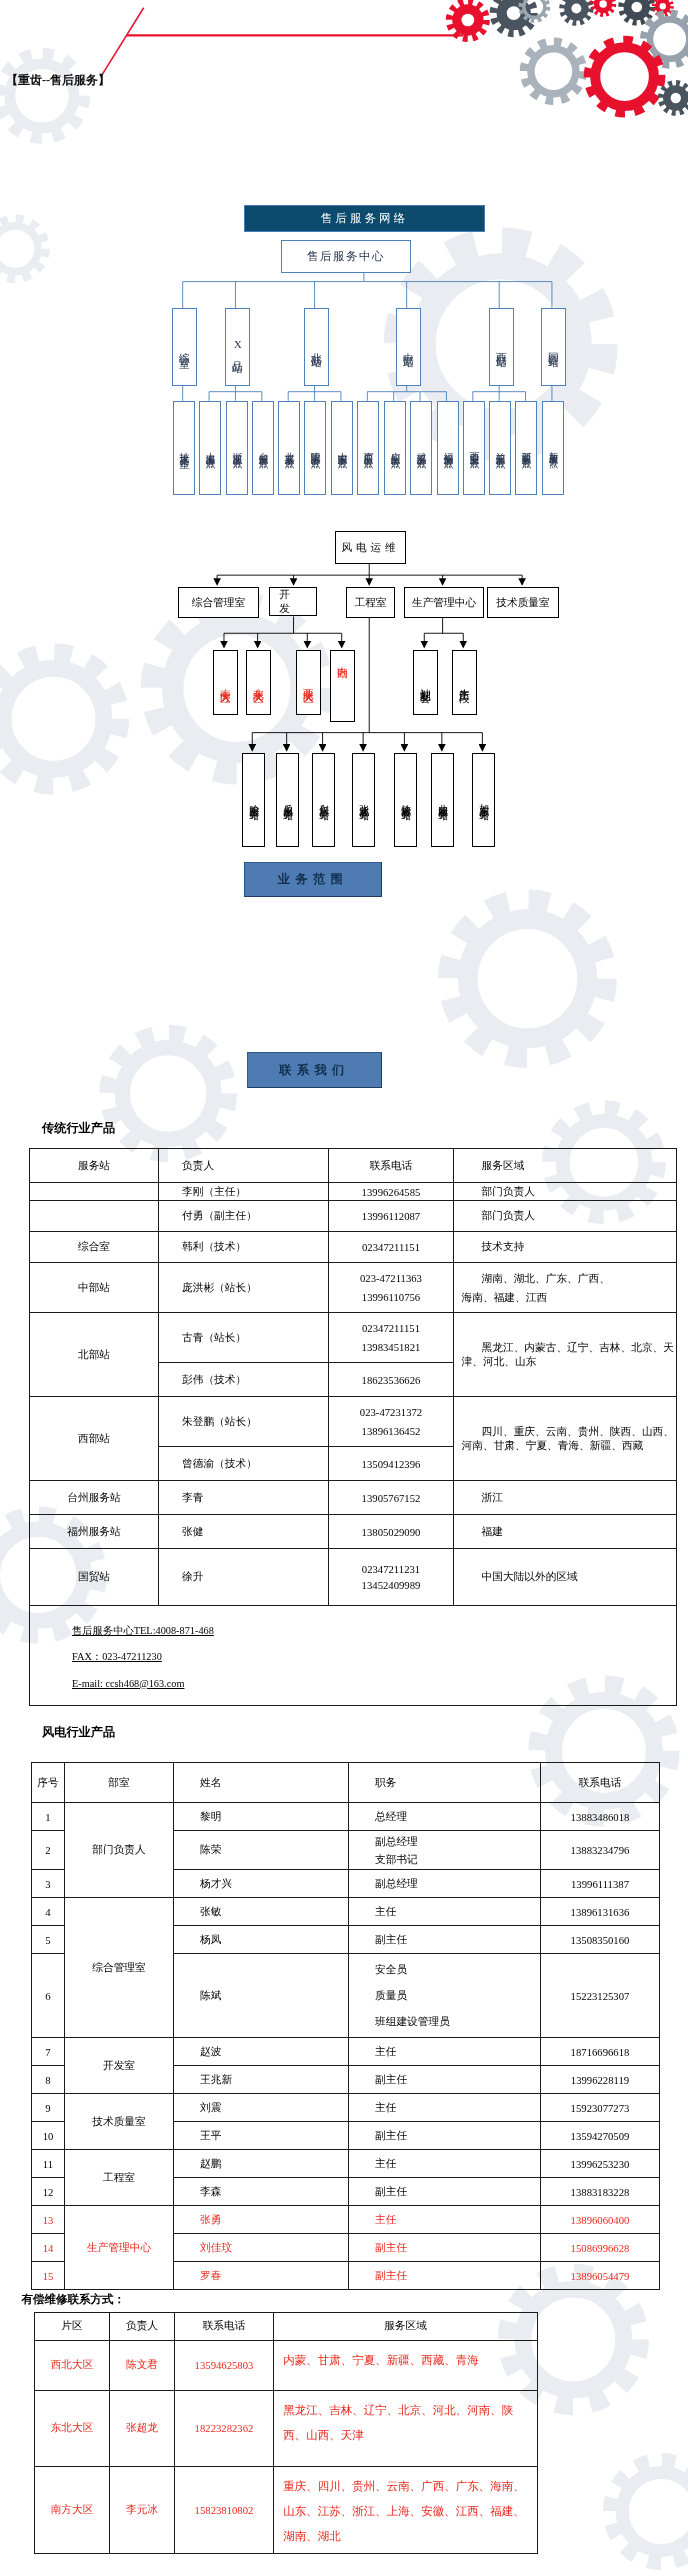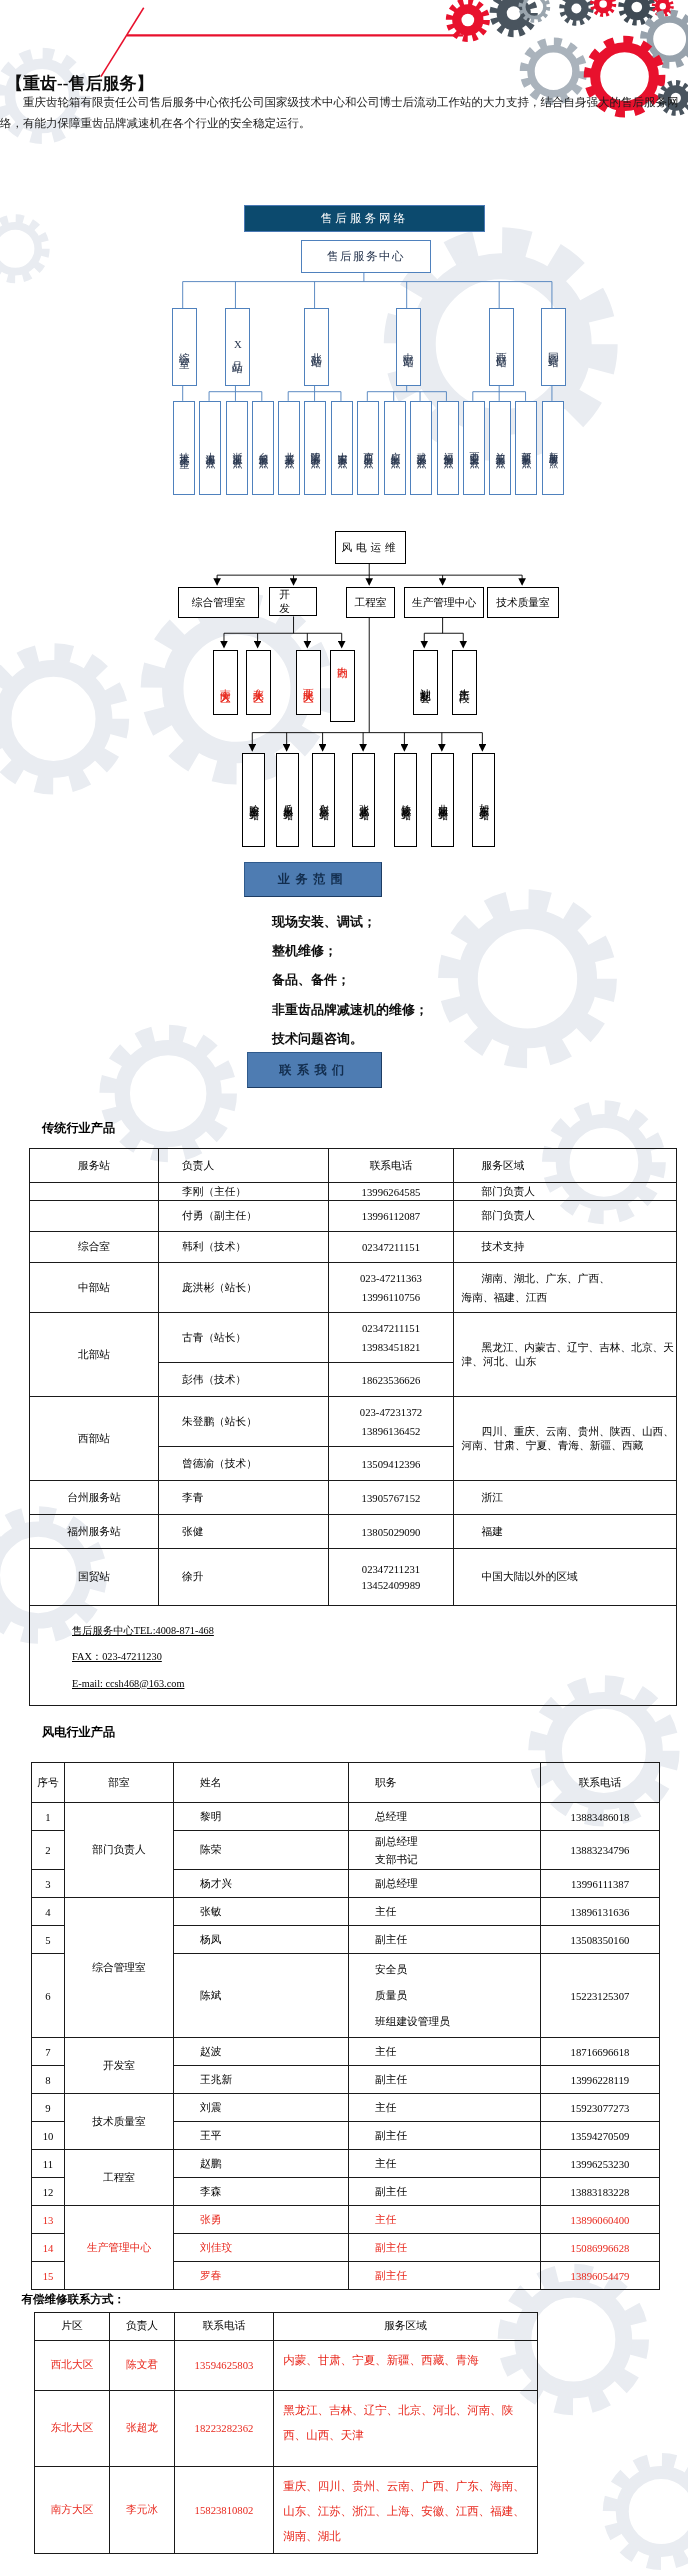--- a/index.html
+++ b/index.html
@@ -2,21 +2,21 @@
 <html style="font-size:12.2px"><head>
 <meta charset="utf-8">
 <style>
   html,body{margin:0;padding:0;background:#fff;}
   body{font-family:"Liberation Serif","DejaVu Serif",serif;color:#111;}
   .canvas{position:relative;width:688px;height:2576px;overflow:hidden;background:#fff;}
   .layer{position:absolute;left:0;top:0;z-index:0;}
   .deco{z-index:1;}
   .connectors{z-index:2;}
 
-  .page-title{position:absolute;left:6.1px;top:72px;font-size:17px;font-weight:bold;color:#0d0d0d;z-index:3;text-align:right;}
+  .page-title{position:absolute;left:6.1px;top:72px;font-size:12px;font-weight:bold;color:#0d0d0d;z-index:3;text-align:right;}
   .intro{position:absolute;left:0;top:92px;width:687px;z-index:3;}
   .intro p{margin:0 0 4.6px 0;font-size:11.5px;line-height:20.6px;text-indent:2em;color:#1a1a1a;}
 
   .banner-bar{position:absolute;display:flex;align-items:center;justify-content:center;
     background:#0c4a6e;border:1.5px solid #4a79b5;color:#fff;font-size:11.5px;letter-spacing:3.1px;z-index:3;}
   .bbox{position:absolute;display:flex;align-items:center;justify-content:center;background:#fff;
     border:0.8px solid #4f81bd;color:#26344d;font-size:10.7px;z-index:3;}
   .kbox{position:absolute;display:flex;align-items:center;justify-content:center;background:#fff;
     border:0.8px solid #000;color:#000;font-size:10.7px;z-index:3;}
   .vtext{writing-mode:vertical-rl;text-orientation:upright;letter-spacing:2.3px;line-height:1;}
@@ -133,25 +133,24 @@
         <path d="M422 958 V981"></path>
         <path d="M475 958 V981"></path>
       <path d="M529 958 V981"></path>
         <path d="M578 958 V981"></path>
         <path d="M631 958 V981"></path>
     </g>
   </svg>
 
   <div class="page-title">【重齿--售后服务】</div>
   <div class="intro">
-    <p>重庆齿轮箱有限责任公司售后服务中心依托公司国家级技术中心和公司博士后流动工作站的大力支持，结合自身强大的售后服务网络，有能力保障重齿品牌减速机在各个行业的安全稳定运行。</p>
   </div>
 
   <div class="banner-bar" style="left:244px;top:205px;width:239px;height:25px;">售后服务网络</div>
-  <div class="bbox" style="left:301px;top:240px;width:128px;height:31px;font-size:11.5px;letter-spacing:1.5px;">售后服务中心</div>
+  <div class="bbox" style="left:281px;top:240px;width:128px;height:31px;font-size:11.5px;letter-spacing:1.5px;">售后服务中心</div>
 
   <div class="bbox vtext" style="left:172px;top:308px;width:23px;height:76px;">综合室</div>
   <div class="bbox vtext" style="left:225px;top:308px;width:23px;height:76px;">X品站</div>
   <div class="bbox vtext" style="left:304px;top:308px;width:23px;height:76px;">北部站</div>
   <div class="bbox vtext" style="left:396px;top:308px;width:23px;height:76px;">中部站</div>
   <div class="bbox vtext" style="left:489px;top:308px;width:23px;height:76px;">西部站</div>
   <div class="bbox vtext" style="left:541px;top:308px;width:23px;height:76px;">国贸站</div>
 
   <div class="bbox vtext leaf" style="left:173px;top:401px;width:20px;height:92px;">技术支持室</div>
   <div class="bbox vtext leaf" style="left:199px;top:401px;width:20px;height:92px;">上海服务点</div>
@@ -185,27 +184,20 @@
 
   <div class="kbox vtext leaf" style="left:242px;top:753px;width:21.4px;height:92px;">哈密服务站</div>
   <div class="kbox vtext leaf" style="left:276px;top:753px;width:21.4px;height:92px;">瓜州服务站</div>
   <div class="kbox vtext leaf" style="left:312px;top:753px;width:21.4px;height:92px;">兴仁服务站</div>
   <div class="kbox vtext leaf" style="left:352px;top:753px;width:21.4px;height:92px;">张北服务站</div>
   <div class="kbox vtext leaf" style="left:394px;top:753px;width:21.4px;height:92px;">铁岭服务站</div>
   <div class="kbox vtext leaf" style="left:431px;top:753px;width:21.4px;height:92px;">曲靖服务站</div>
   <div class="kbox vtext leaf" style="left:472px;top:753px;width:21.4px;height:92px;">如东服务站</div>
 
   <div class="blue-btn" style="left:244px;top:862px;width:136px;height:33px;">业务范围</div>
-  <div class="scope">
-    <div>现场安装、调试；</div>
-    <div>整机维修；</div>
-    <div>备品、备件；</div>
-    <div>非重齿品牌减速机的维修；</div>
-    <div>技术问题咨询。</div>
-  </div>
   <div class="blue-btn" style="left:247px;top:1052px;width:133px;height:34px;">联系我们</div>
 
   <div class="h2" style="left:42px;top:1120px;">传统行业产品</div>
   <table class="t1" style="left:29px;top:1148px;width:648px;">
     <colgroup>
         <col style="width:129px">
         <col style="width:170px">
         <col style="width:125px">
         <col style="width:223px">
       </colgroup>

